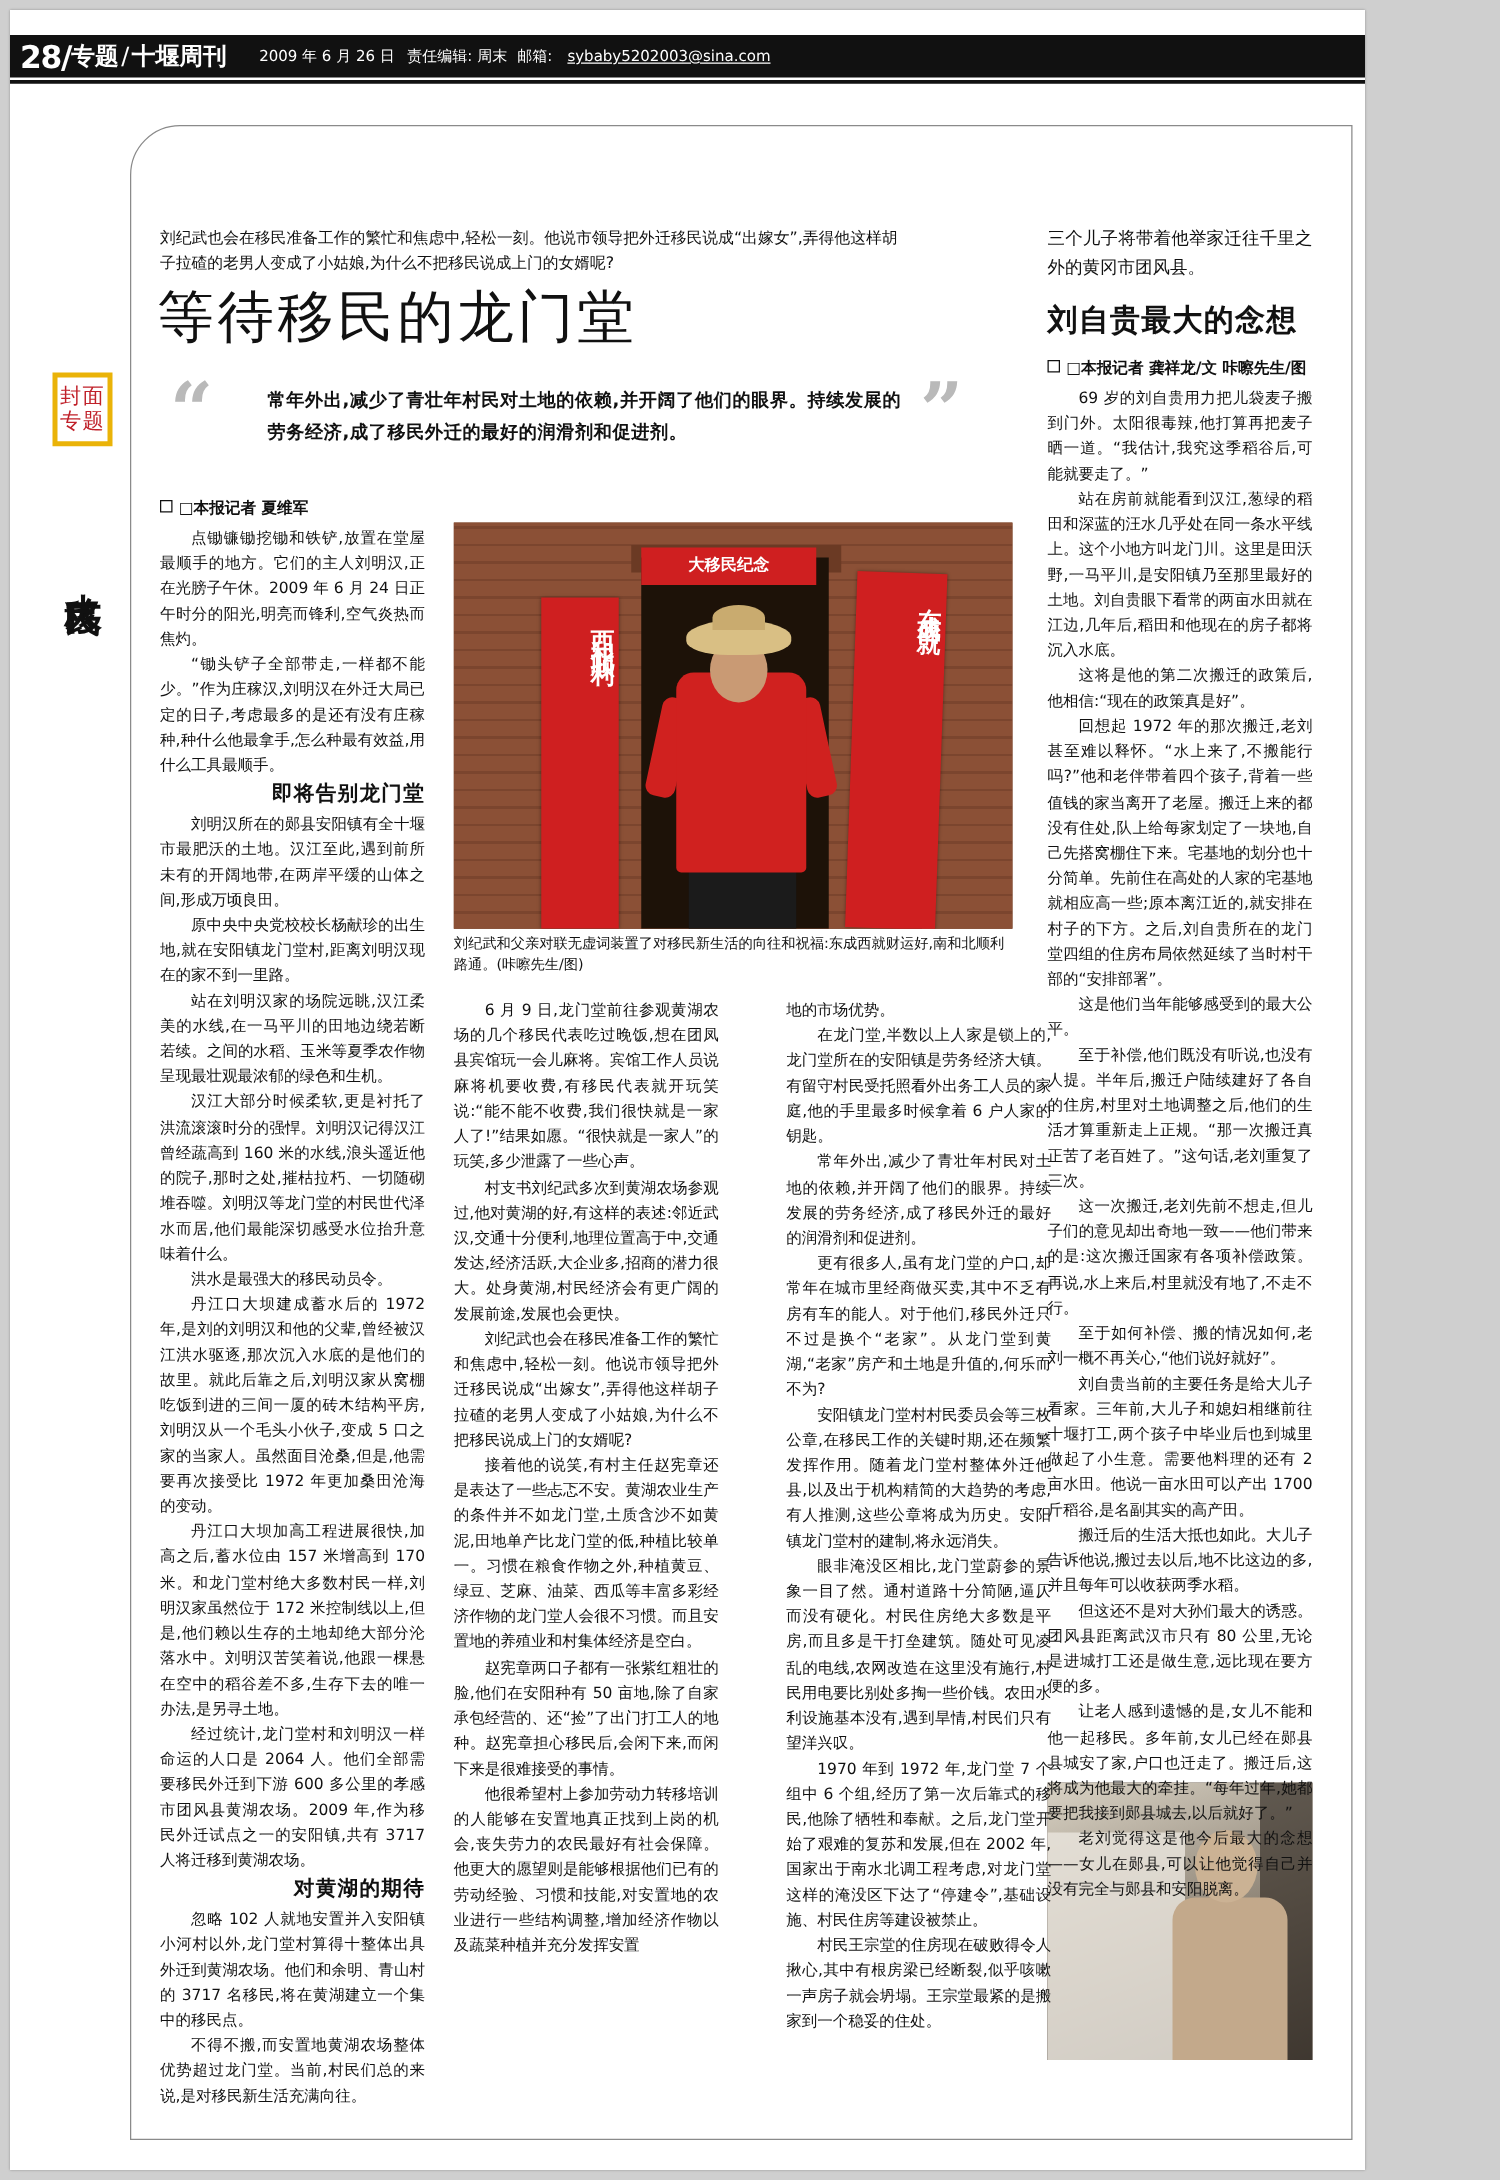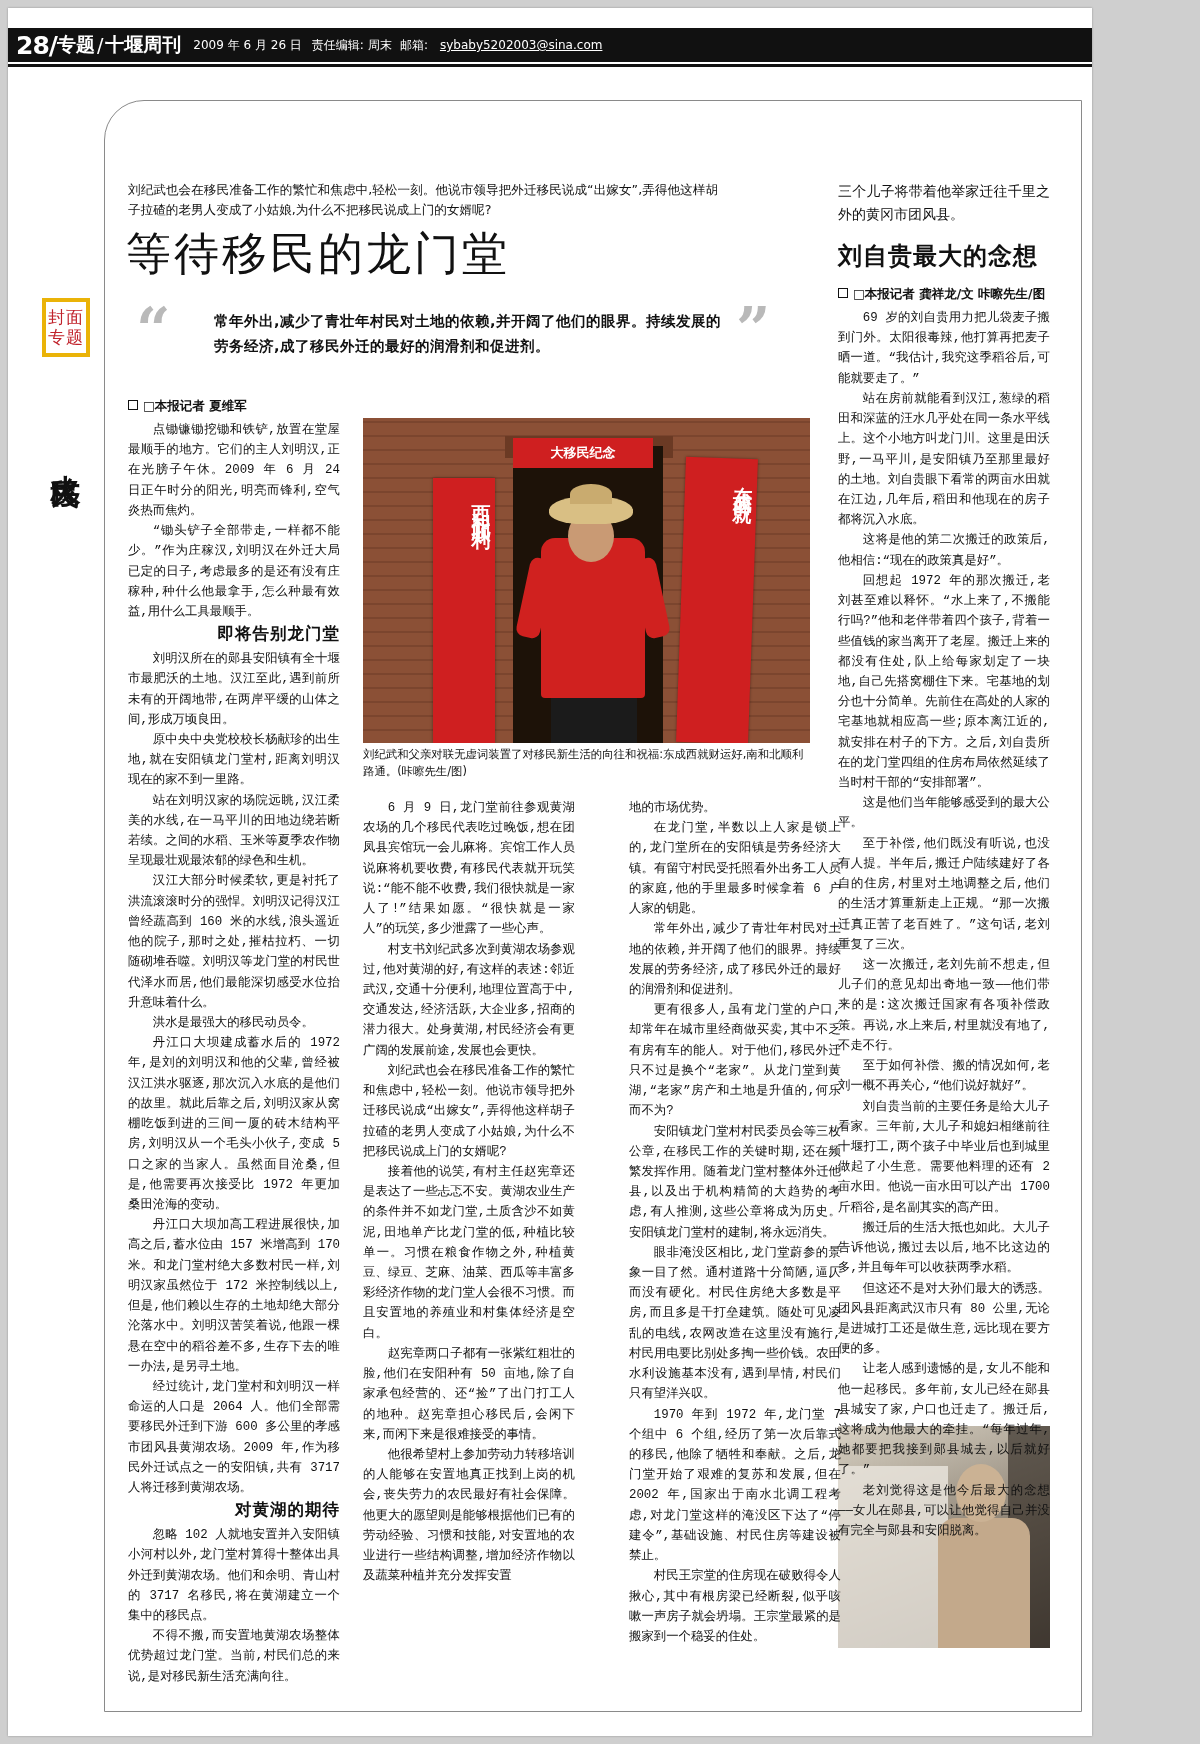--- a/index.html
+++ b/index.html
@@ -19,21 +19,21 @@
     position:absolute;left:0;top:20px;width:1084px;height:34px;
     background:#111;color:#fff;
     display:flex;align-items:center;
   }
   .mh-page{
     font-size:25px;font-weight:bold;color:#fff;margin-left:8px;letter-spacing:-1px;
   }
   .mh-sep{font-size:19px;color:#fff;margin:0 2px;}
   .mh-sec{font-size:19px;font-weight:bold;color:#fff;}
   .mh-mag{font-size:19px;font-weight:bold;color:#fff;}
-  .mh-meta{font-size:12px;color:#fff;margin-left:12px;letter-spacing:0px;}
+  .mh-meta{font-size:12px;color:#fff;margin-left:26px;letter-spacing:0px;}
   .mh-mail{font-size:12px;color:#fff;text-decoration:underline;}
   .mh-rule{
     position:absolute;left:0;top:56px;width:1084px;height:3px;background:#111;
   }
   
   .side-label{
     position:absolute;left:28px;top:290px;width:60px;text-align:center;
   }
   .side-box{
     border:4px solid #eab308;color:#c0212a;font-size:17px;font-weight:normal;
@@ -83,21 +83,21 @@
   .rcol-lead{
     position:absolute;left:830px;top:172px;width:212px;
     font-size:14px;line-height:1.62;color:#111;text-align:justify;
   }
   .rcol-head{
     position:absolute;left:830px;top:232px;width:215px;
     font-size:24px;font-weight:bold;color:#111;letter-spacing:1px;
   }
   
   .col{
-    position:absolute;font-size:12.4px;line-height:1.63;color:#111;text-align:justify;font-family:Liberation Mono, monospace;
+    position:absolute;font-size:12.4px;line-height:1.63;color:#111;text-align:justify;
   }
   .col p{margin:0 0 0 0;text-indent:2em;}
   .sub{
     font-size:16.5px;font-weight:bold;text-align:right;margin:10px 0 8px 0;text-indent:0;
     letter-spacing:1px;
   }
   #col1{left:120px;top:412px;width:212px;}
   #col2{left:355px;top:790px;width:212px;}
   #col3{left:621px;top:790px;width:212px;}
   #col4{left:830px;top:300px;width:212px;}

